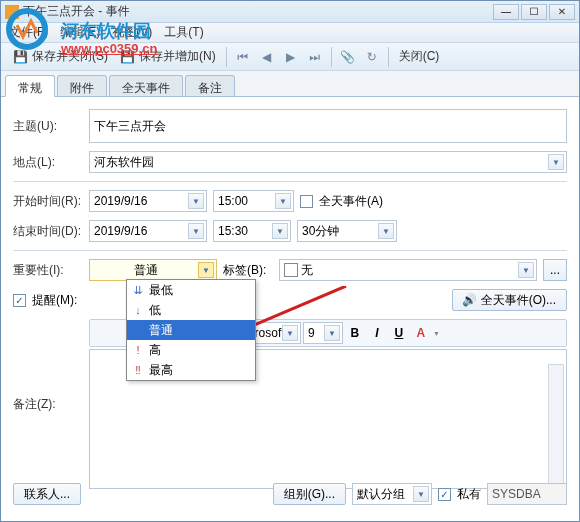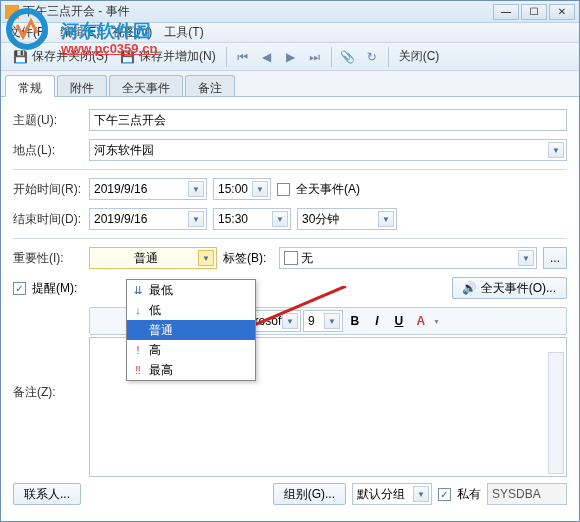--- a/index.html
+++ b/index.html
@@ -20,21 +20,21 @@
 .tool-btn{display:flex;align-items:center;gap:3px;padding:2px 4px;cursor:pointer;color:#333}
 .tool-icon{width:16px;height:16px;display:inline-flex;align-items:center;justify-content:center}
 .sep{width:1px;height:20px;background:#b8c8d8;margin:0 2px}
 .nav-btn{width:20px;height:20px;display:flex;align-items:center;justify-content:center;cursor:pointer;color:#7088a0}
 .tabbar{height:26px;background:#f0f4f8;display:flex;padding:4px 4px 0 4px;border-bottom:1px solid #a8c0d8}
 .tab{padding:4px 12px;background:#e0e8f0;border:1px solid #a8c0d8;border-bottom:none;margin-right:2px;cursor:pointer;color:#333;border-radius:3px 3px 0 0}
 .tab.active{background:#fff;border-bottom:1px solid #fff;margin-bottom:-1px}
 .content{padding:12px;background:#fff}
 .row{display:flex;align-items:center;margin-bottom:8px;gap:6px}
 .label{width:70px;text-align:left;color:#333}
-.input{flex:1;height:22px;border:1px solid #b8c8d8;padding:4px 4px;background:#fff}
+.input{flex:1;height:22px;border:1px solid #b8c8d8;padding:16px 4px;background:#fff}
 .dropdown{height:22px;border:1px solid #b8c8d8;background:#fff;display:flex;align-items:center;position:relative;padding:0 18px 0 4px}
 .dd-arrow{position:absolute;right:2px;top:2px;width:16px;height:16px;background:linear-gradient(#f8fafc,#e4ecf4);border:1px solid #c0d0e0;display:flex;align-items:center;justify-content:center;font-size:8px;color:#5070a0}
 .hr{height:1px;background:#d0dce8;margin:8px 0}
 .checkbox{width:13px;height:13px;border:1px solid #7090b0;background:#fff;display:inline-flex;align-items:center;justify-content:center;font-size:10px;color:#3060a0}
 .checkbox.checked::after{content:"✓"}
 .btn{height:22px;padding:0 10px;background:linear-gradient(#f8fafc,#e8f0f8);border:1px solid #a8c0d8;cursor:pointer;display:inline-flex;align-items:center;gap:3px;border-radius:2px}
 .color-sq{width:14px;height:14px;border:1px solid #888;background:#fff;display:inline-block;margin-right:3px}
 .ellipsis-btn{width:24px;height:22px;background:linear-gradient(#f8fafc,#e8f0f8);border:1px solid #a8c0d8;display:flex;align-items:center;justify-content:center;cursor:pointer}
 .dropdown-list{position:absolute;top:278px;left:125px;width:130px;background:#fff;border:1px solid #888;z-index:10;box-shadow:2px 2px 4px rgba(0,0,0,0.2)}
 .dd-item{height:20px;display:flex;align-items:center;padding:0 4px;gap:4px;cursor:pointer}
@@ -124,21 +124,21 @@
     </div>
 
     <div class="hr"></div>
 
     <div class="row">
       <span class="label">开始时间(R):</span>
       <div class="dropdown" style="width:118px">
         <span>2019/9/16</span>
         <span class="dd-arrow">▼</span>
       </div>
-      <div class="dropdown" style="width:58px">
+      <div class="dropdown" style="width:81px">
         <span>15:00</span>
         <span class="dd-arrow">▼</span>
       </div>
       <span class="checkbox"></span>
       <span>全天事件(A)</span>
     </div>
 
     <div class="row">
       <span class="label">结束时间(D):</span>
       <div class="dropdown" style="width:118px">

